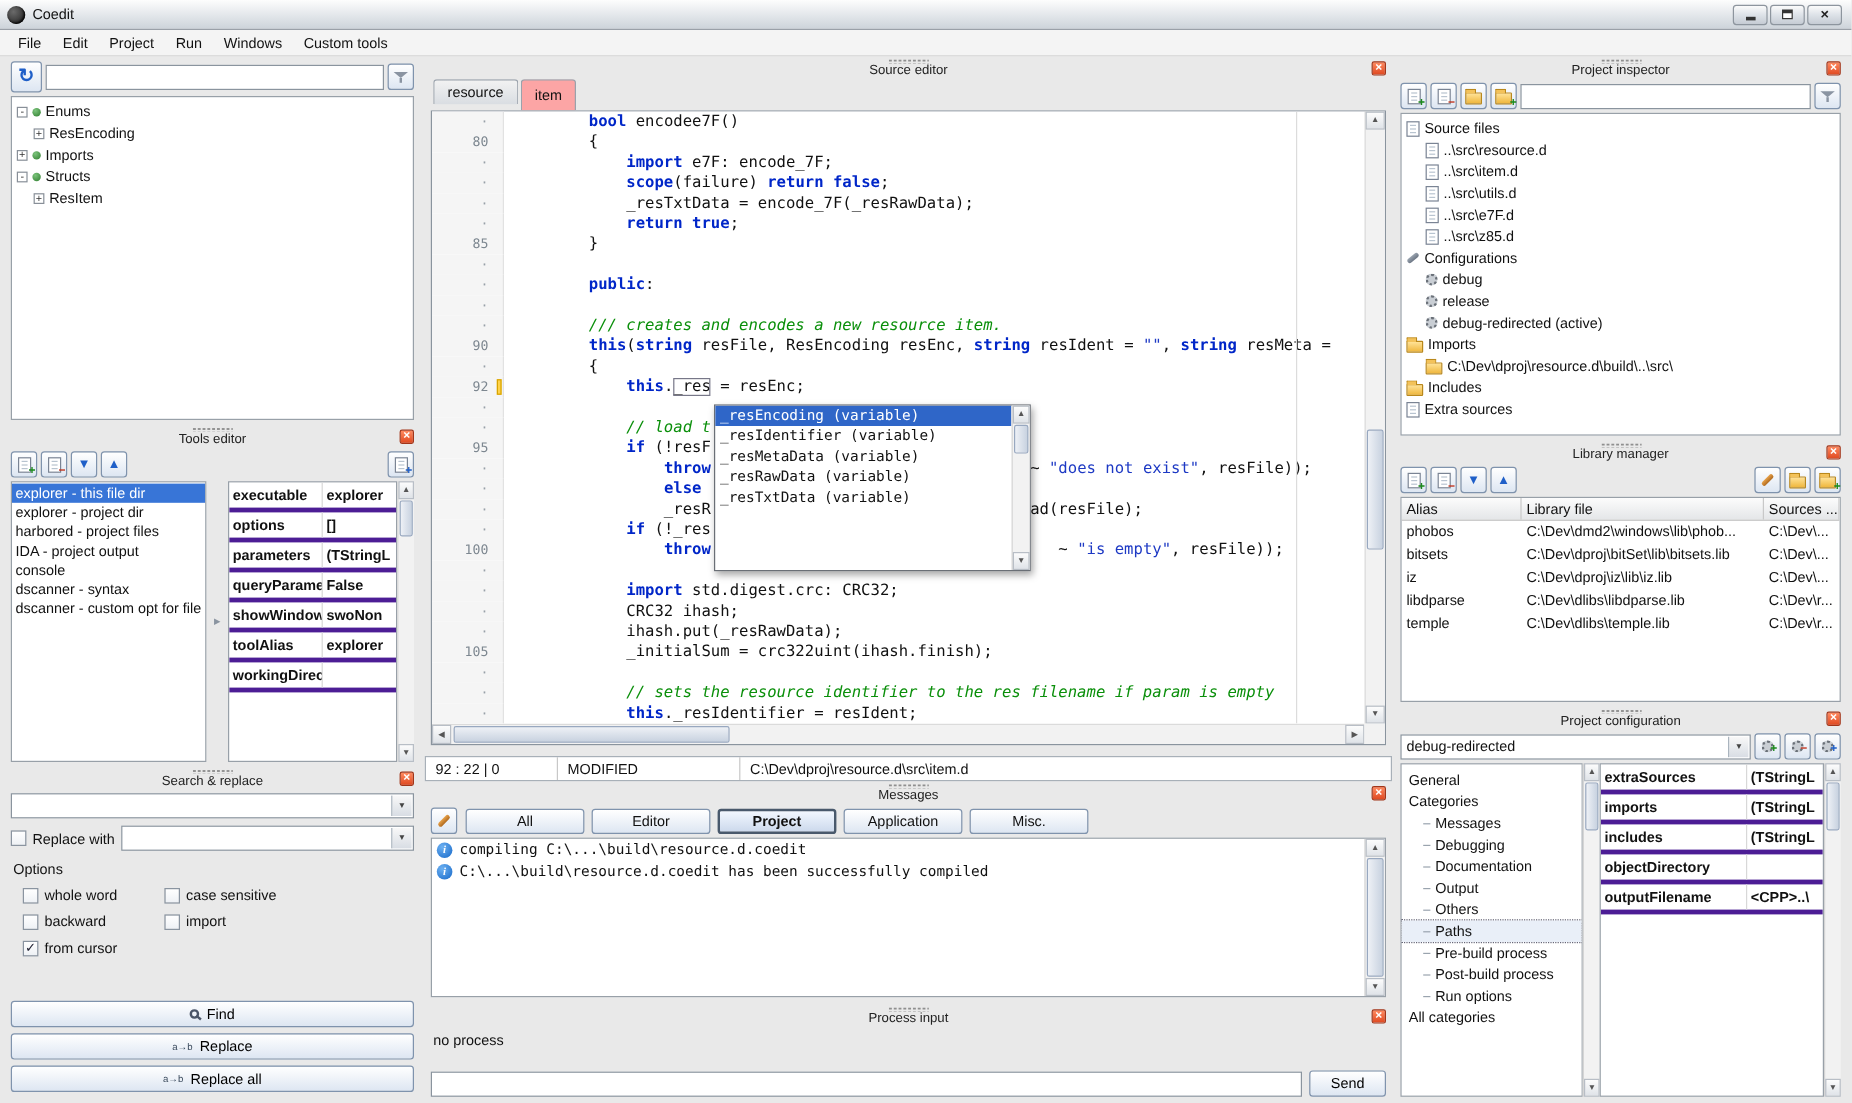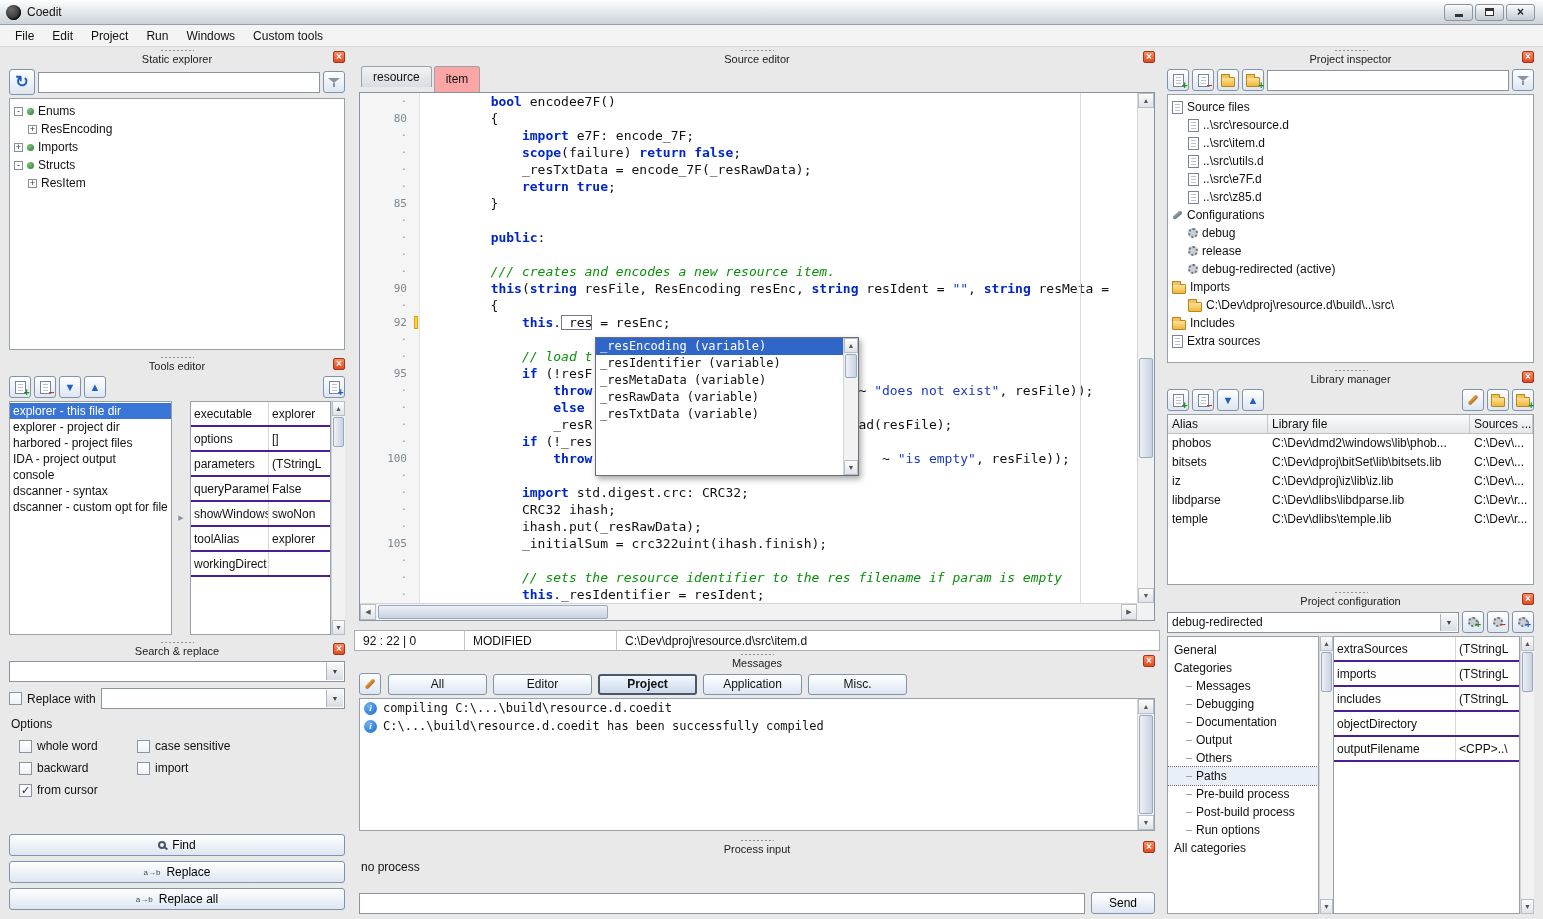--- a/index.html
+++ b/index.html
@@ -58,21 +58,21 @@
 .dot{width:7px;height:7px;border-radius:50%;background:radial-gradient(circle at 35% 30%,#7cc47c,#2f7d2f);flex:none;}
 
 
 .tree{font-size:12px;padding-top:3px;}
 .trow{display:flex;align-items:center;height:18px;gap:4px;white-space:nowrap;overflow:hidden;}
 .exp{flex:none;width:9px;height:9px;border:1px solid #888f98;background:#fff;font-size:9px;line-height:7px;text-align:center;color:#333;}
 .lrow{height:16px;line-height:16px;padding:0 3px;white-space:nowrap;overflow:hidden;}
 .lrow.sel{background:#3875d7;color:#fff;}
 
 
-.pgrid .grow{display:flex;height:25px;border-bottom:2px solid #4c1d95;align-items:center;white-space:nowrap;}
+.pgrid .grow{display:flex;height:25px;border-bottom:4px solid #4c1d95;align-items:center;white-space:nowrap;font-weight:bold;}
 .pgrid .gname{flex:none;border-right:1px solid #d8d8d8;padding-left:3px;overflow:hidden;height:100%;display:flex;align-items:center;}
 .pgrid .gval{flex:1;padding-left:3px;overflow:hidden;height:100%;display:flex;align-items:center;}
 #te-grid .gname{width:78px;}
 #pc-grid .gname{width:122px;}
 
 
 .vscroll{flex:none;width:17px;background:#f2f2f2;border-left:1px solid #d5d5d5;display:flex;flex-direction:column;}
 .vscroll.mini{width:14px;}
 .sarr{flex:none;height:15px;background:linear-gradient(#fcfcfc,#dfe3e8);border:1px solid #b8bec6;display:flex;align-items:center;justify-content:center;font-size:7px;color:#555;}
 .strack{flex:1;position:relative;}
@@ -184,21 +184,20 @@
 <div class="menubar">
     <div class="menu-item">File</div>
     <div class="menu-item">Edit</div>
     <div class="menu-item">Project</div>
     <div class="menu-item">Run</div>
     <div class="menu-item">Windows</div>
     <div class="menu-item">Custom tools</div>
   </div>
 
 <div class="panel" id="p-se">
-  <div class="phead"><span class="grip"></span><span>Static explorer</span><span class="pclose"></span></div>
   <div class="ptools">
     <button class="tbtn big">
         <span class="ic ic-refresh"></span>
       </button>
     <input class="input flex1" value="" style="">
     <button class="tbtn">
         <span class="ic ic-funnel"></span>
       </button>
   </div>
   <div class="box flex1 tree">

